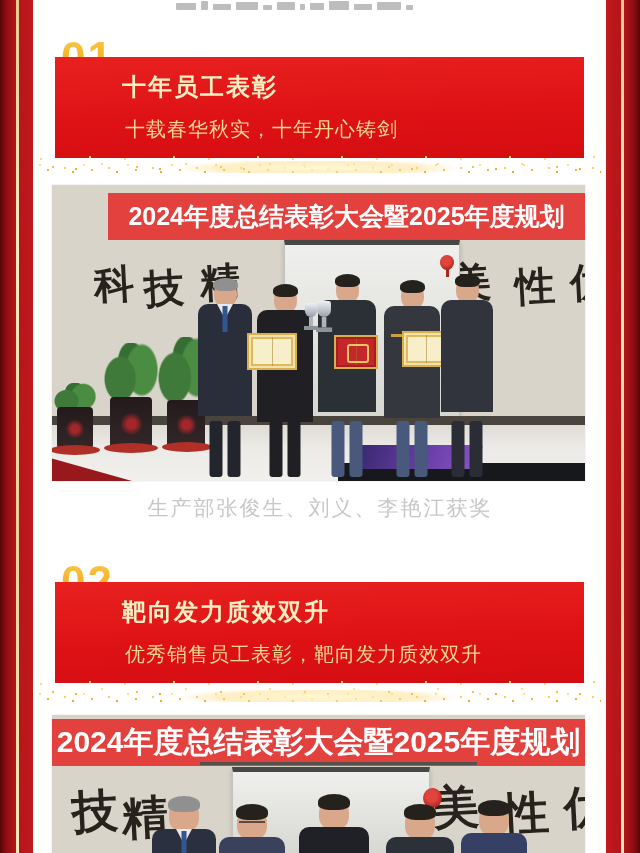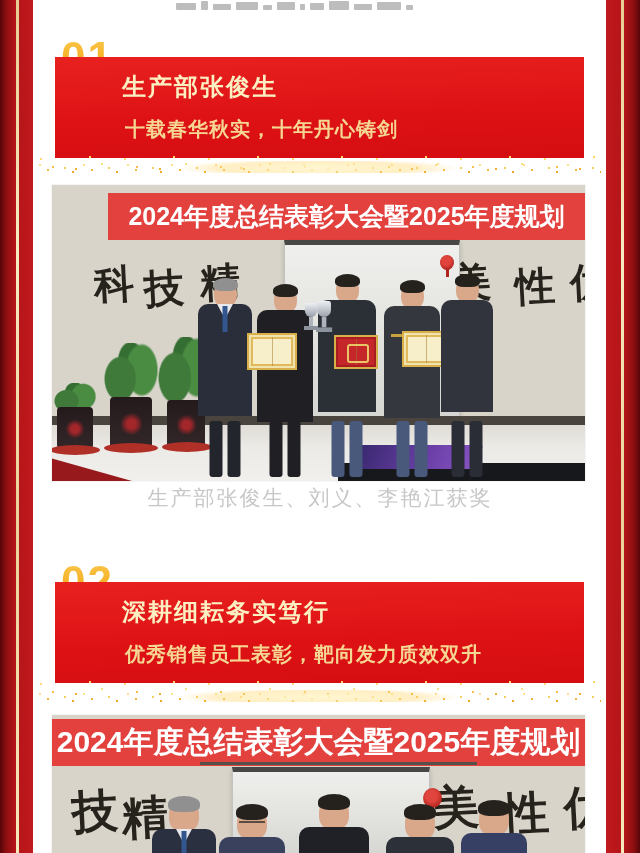--- a/index.html
+++ b/index.html
@@ -27,21 +27,21 @@
     -webkit-background-clip:text;background-clip:text;-webkit-text-fill-color:transparent;
   }
   .n1{left:61px;top:36px;}
   .n2{left:61px;top:560px;}
 
   
   .banner{position:absolute;left:55px;width:529px;height:101px;background:linear-gradient(178deg,#e8211f 0%,#de1215 55%,#d40d11 100%);}
   .b1{top:57px;}
   .b2{top:582px;}
   .btitle{position:absolute;left:67px;top:14px;font-size:24px;font-weight:700;letter-spacing:2px;color:#fcf0c3;white-space:nowrap;}
-  .bsub{position:absolute;left:70px;top:59px;font-size:20px;font-weight:700;letter-spacing:1px;color:#f6d693;white-space:nowrap;}
+  .bsub{position:absolute;left:70px;top:59px;font-size:20px;font-weight:400;letter-spacing:1px;color:#f6d693;white-space:nowrap;}
 
   
   .sparkle{position:absolute;pointer-events:none;
     background-image:
       radial-gradient(circle 2px at 6px 26px,#ffd978 60%,transparent 61%),
       radial-gradient(circle 1.5px at 18px 34px,#f6c04e 60%,transparent 61%),
       radial-gradient(circle 1px at 29px 18px,#ffe9a4 60%,transparent 61%),
       radial-gradient(circle 2.2px at 41px 36px,#f2ae2f 60%,transparent 61%),
       radial-gradient(circle 1.3px at 55px 24px,#ffd465 60%,transparent 61%),
       radial-gradient(circle 1.7px at 67px 31px,#fbe08c 60%,transparent 61%),
@@ -159,21 +159,21 @@
   .p4 .cert{left:18px;top:48px;width:44px;height:32px;}
   .trophy{position:absolute;width:15px;z-index:7;}
   .trophy .cup{display:block;width:12px;height:14px;background:linear-gradient(180deg,#eef0f4,#9aa0ab);border-radius:2px 2px 6px 6px;margin:0 auto;}
   .trophy .stem{display:block;width:4px;height:9px;background:#aeb3bc;margin:0 auto;}
   .trophy .base{display:block;width:14px;height:4px;background:#8d939d;margin:0 auto;}
   .p2 .trophy{right:-5px;top:16px;}
   .p3 .trophy{left:-2px;top:26px;transform:scale(1.15);}
 
   
   .caption{position:absolute;left:33px;width:574px;text-align:center;font-size:21px;letter-spacing:2px;color:#c7c7c7;}
-  .cap1{top:484px;}
+  .cap1{top:494px;}
 </style>
 </head>
 <body>
 
 <div class="frame frame-left">
     <i class="gold-line"></i>
   </div>
 <div class="frame frame-right">
     <i class="gold-line"></i>
   </div>
@@ -189,21 +189,21 @@
   <i style="width:14px;height:7px;margin-top:3px"></i>
   <i style="width:20px;height:9px;margin-top:1px"></i>
   <i style="width:18px;height:6px;margin-top:4px"></i>
   <i style="width:24px;height:8px;margin-top:2px"></i>
   <i style="width:7px;height:5px;margin-top:5px"></i>
 </div>
 
 <section>
   <div class="num n1">01</div>
   <div class="banner b1">
-    <div class="btitle">生产部张俊生</div>
+    <div class="btitle">十年员工表彰</div>
     <div class="bsub">十载春华秋实，十年丹心铸剑</div>
   </div>
   <div class="sparkle s1"></div>
 
   <div class="photo" id="ph1">
     <div class="pbanner">
       <span>2024年度总结表彰大会暨2025年度规划</span>
     </div>
     <span class="calli" style="left:42px;top:72px">科</span>
     <span class="calli" style="left:92px;top:76px">技</span>
@@ -292,21 +292,21 @@
         </div>
     </div>
   </div>
 
   <div class="caption cap1">生产部张俊生、刘义、李艳江获奖</div>
 </section>
 
 <section>
   <div class="num n2">02</div>
   <div class="banner b2">
-    <div class="btitle">深耕细耘务实笃行</div>
+    <div class="btitle">靶向发力质效双升</div>
     <div class="bsub">优秀销售员工表彰，靶向发力质效双升</div>
   </div>
   <div class="sparkle s2"></div>
 
   <div class="photo" id="ph2">
     <div class="pbanner">
       <span>2024年度总结表彰大会暨2025年度规划</span>
     </div>
     <div class="rod"></div>
     <div class="screen"></div>

